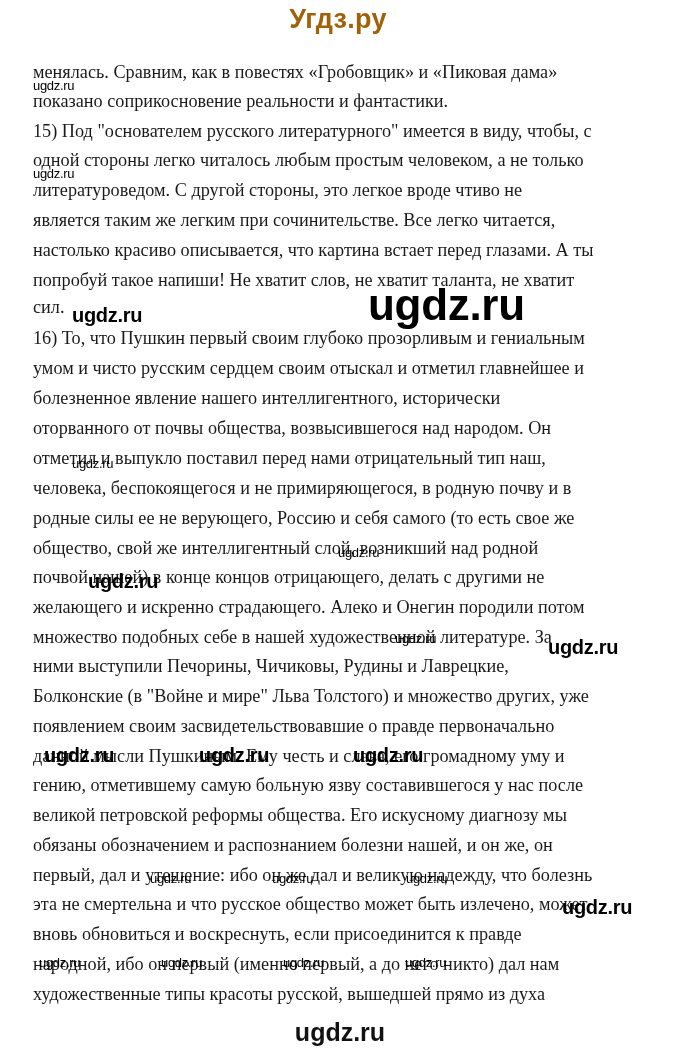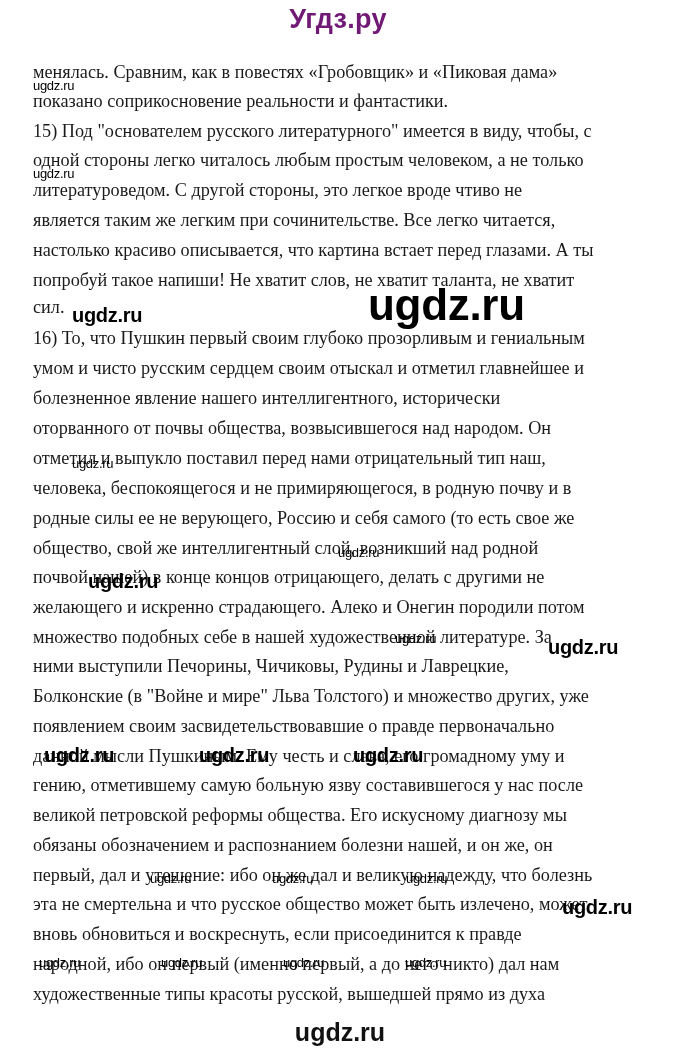--- a/index.html
+++ b/index.html
@@ -1,20 +1,20 @@
 <!DOCTYPE html>
 <html><head>
 <meta charset="utf-8">
 <style>
   html, body { margin: 0; padding: 0; background: #ffffff; }
   body { width: 680px; height: 1052px; position: relative; overflow: hidden; }
   .header {
     position: absolute; top: 4px; left: 0; width: 676px; text-align: center;
     font-family: "Liberation Sans", sans-serif; font-weight: bold; font-size: 27px;
-    color: #701a75; letter-spacing: 0.3px;
+    color: #a16207; letter-spacing: 0.3px;
   }
   .footer {
     position: absolute; top: 1018px; left: 0; width: 680px; text-align: center;
     font-family: "Liberation Sans", sans-serif; font-weight: bold; font-size: 25px;
     color: #111;
   }
   .page-body { position: absolute; left: 0; top: 0; width: 680px; }
   .line {
     position: absolute; left: 33px; white-space: nowrap;
     font-family: "Liberation Serif", serif; font-size: 19.6px; color: #1a1a1a;

